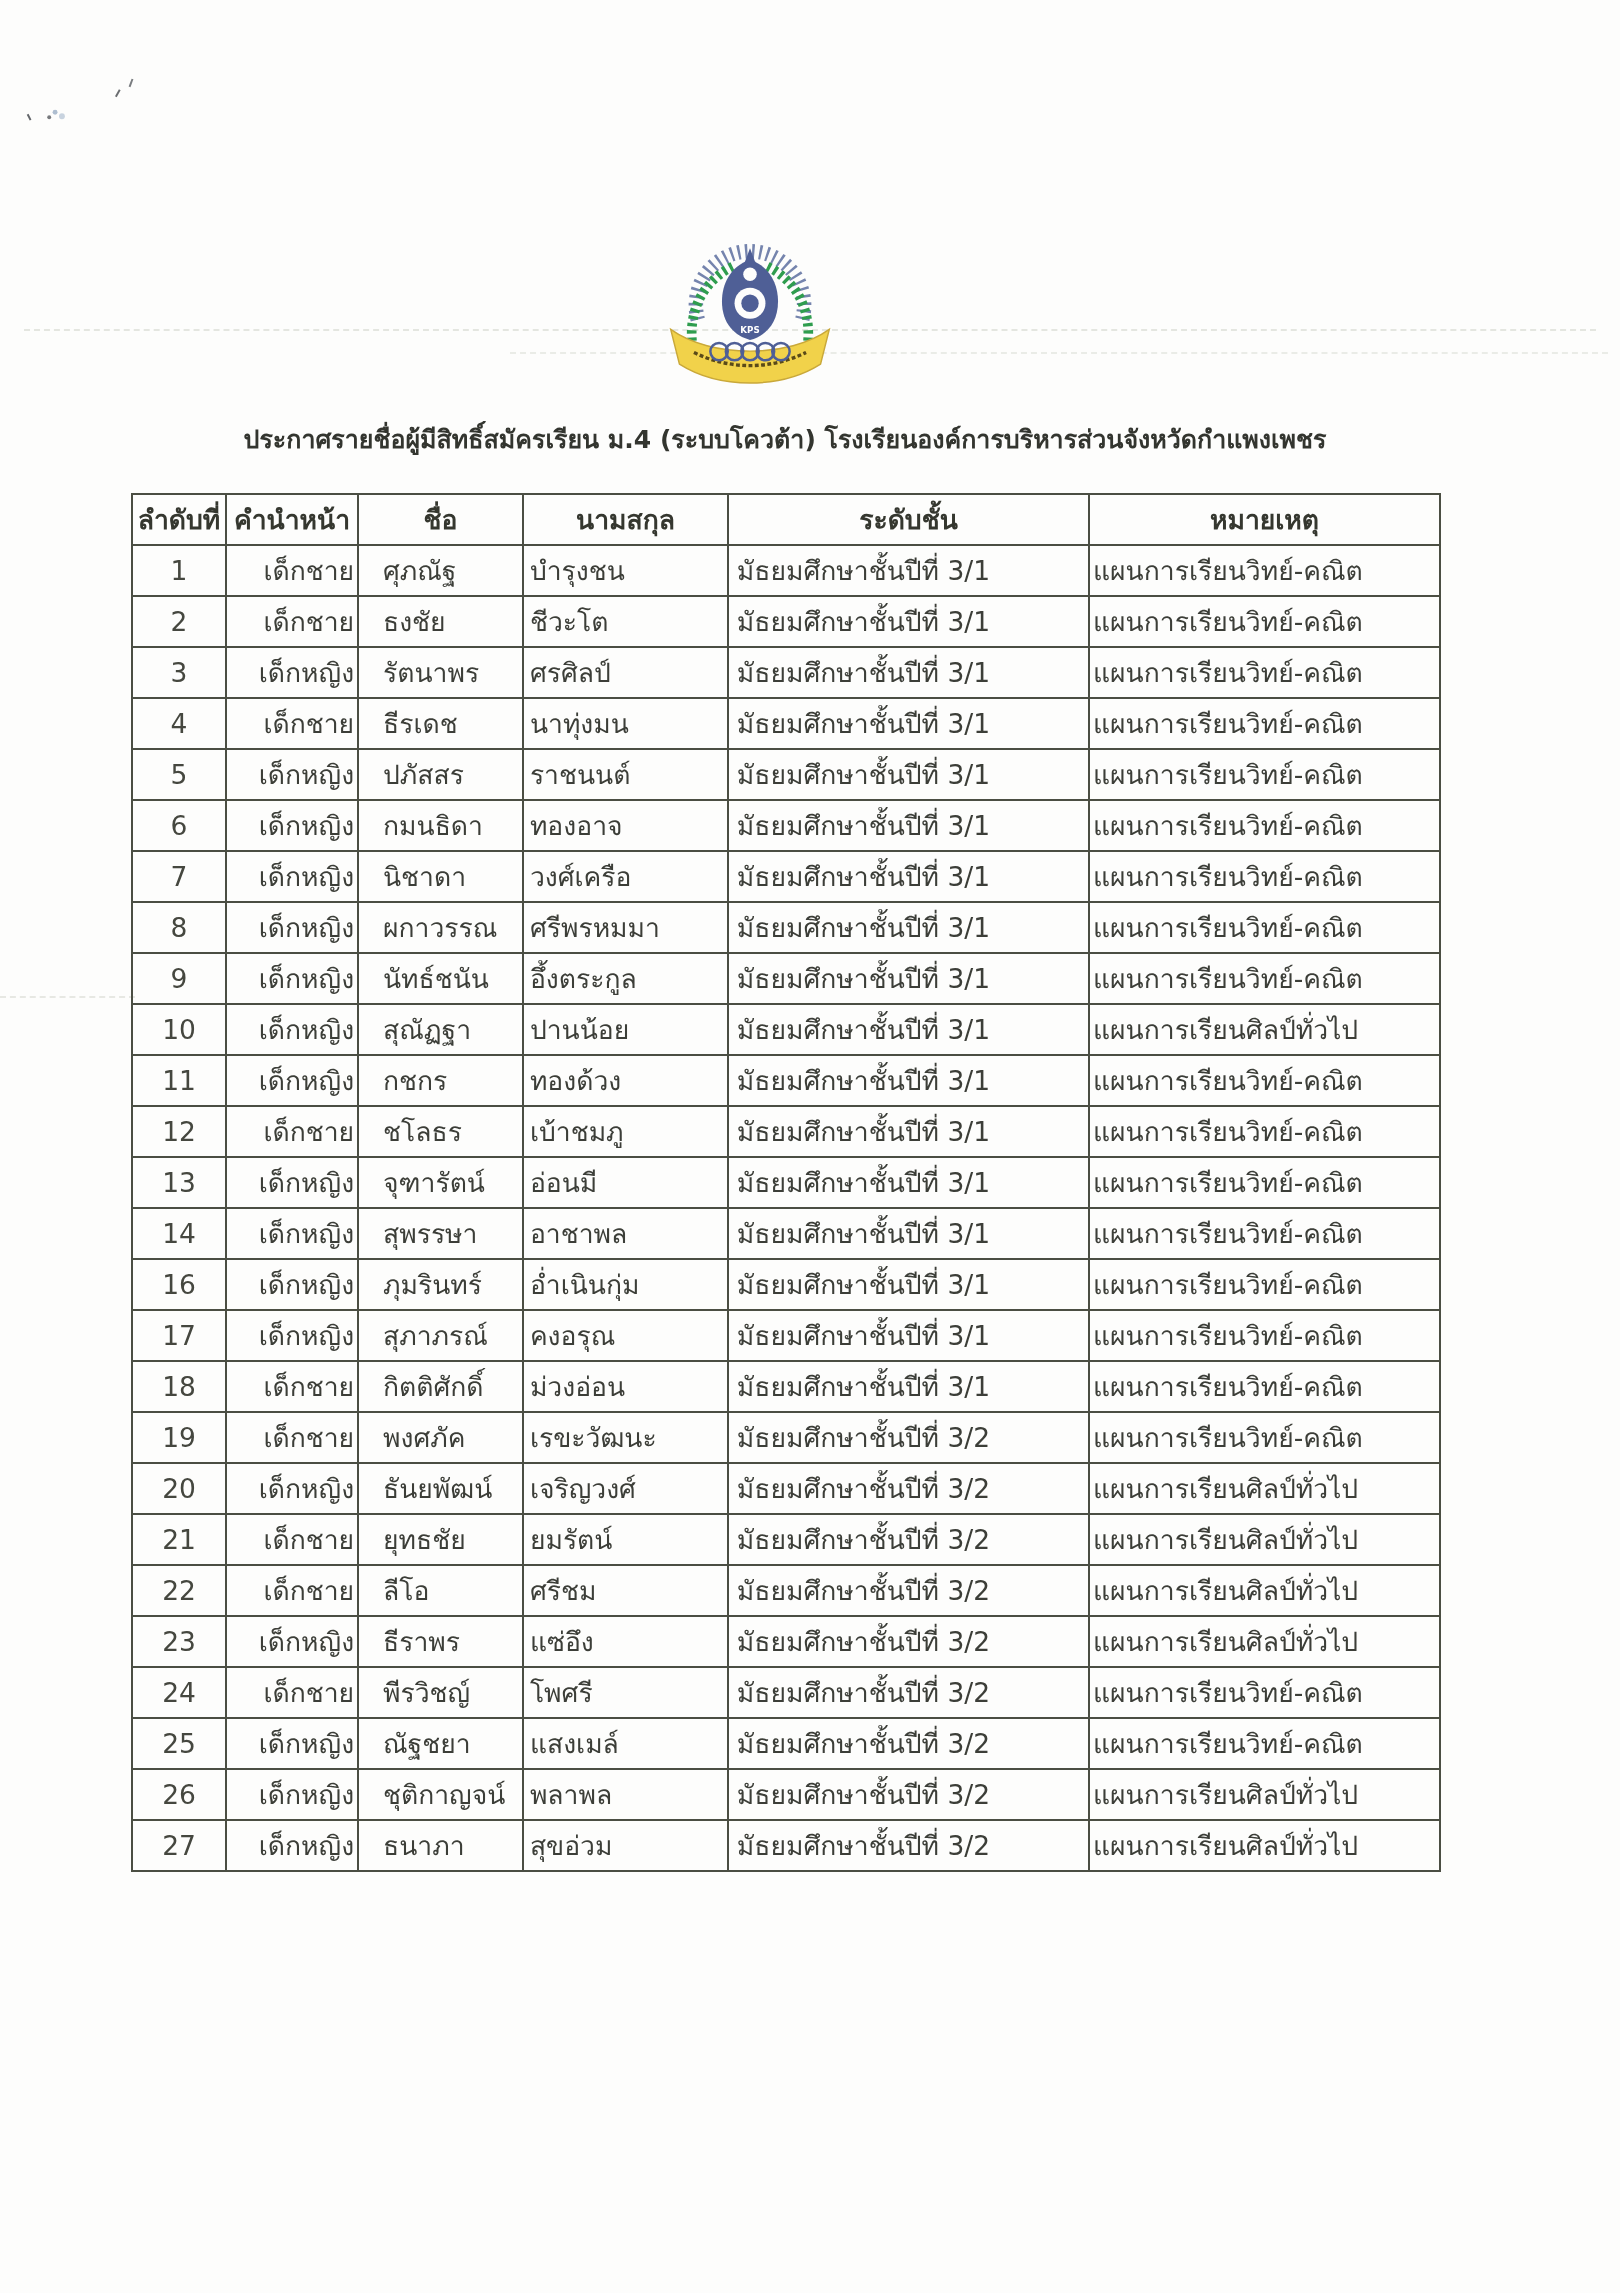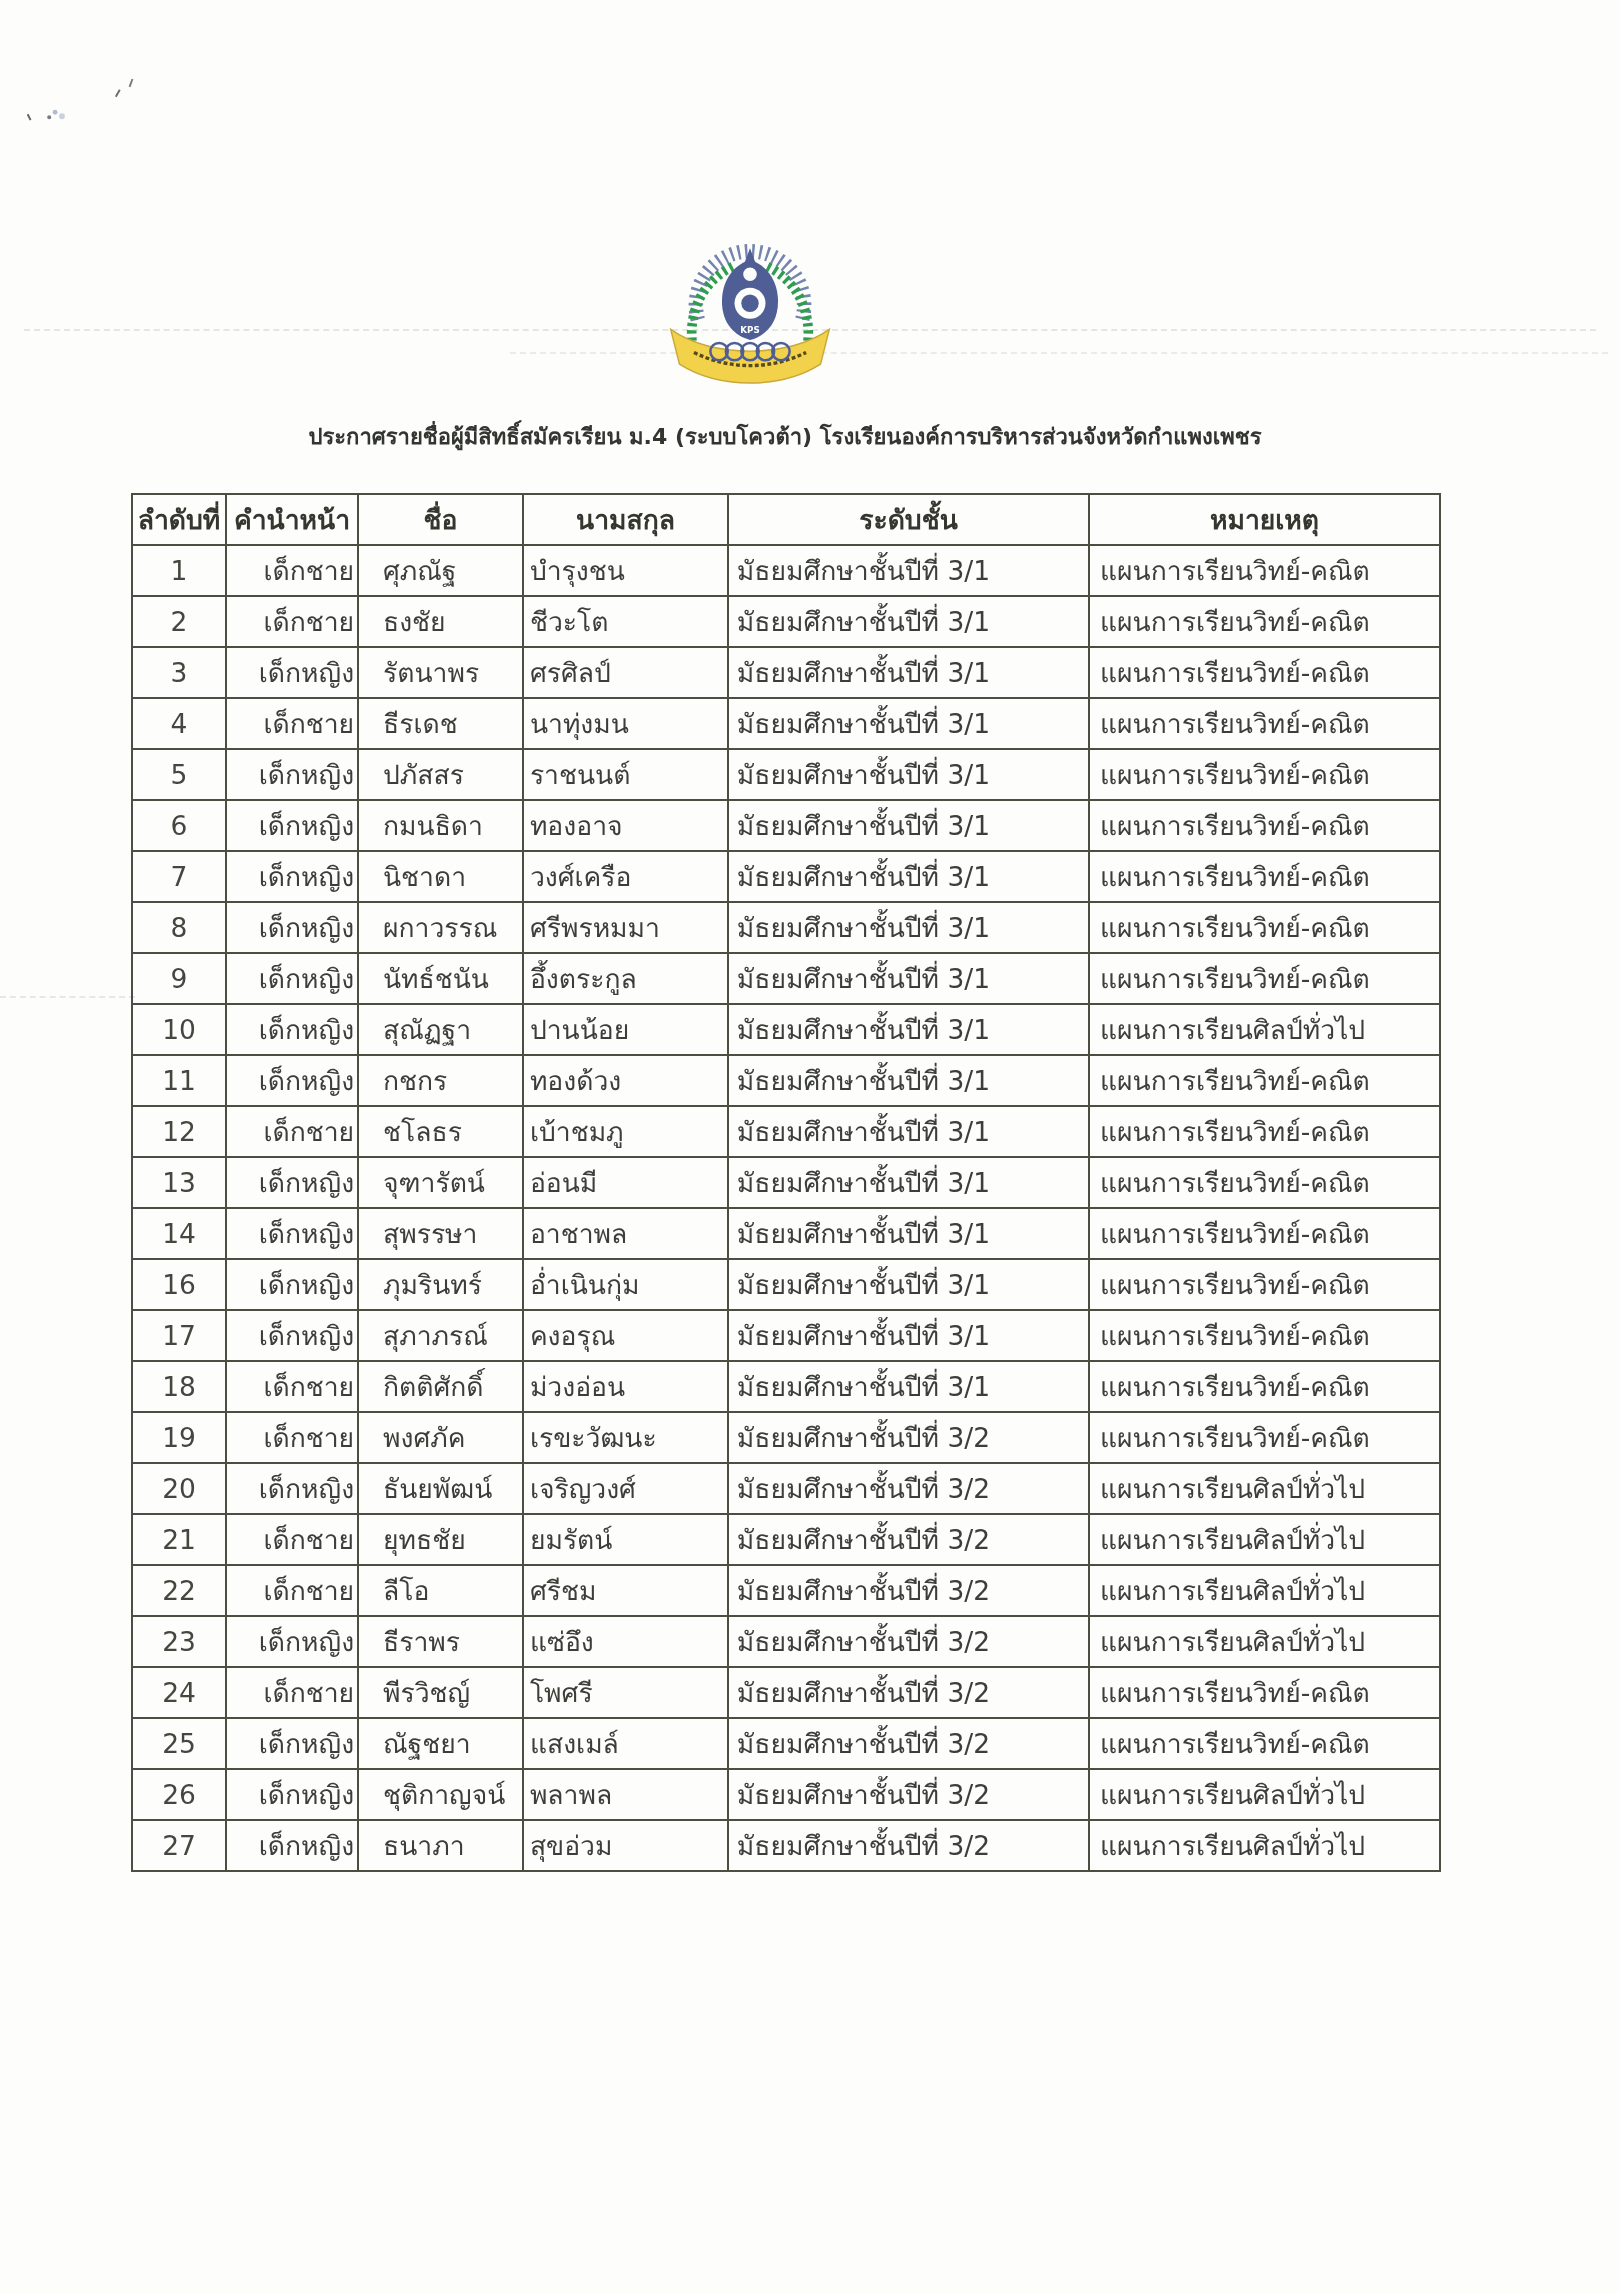--- a/index.html
+++ b/index.html
@@ -19,21 +19,21 @@
   .streak.s2 { top:352px; left:510px; width:1098px; border-top-color:#e6e8e2; }
   .streak.s3 { top:996px; left:0;    width:135px;  border-top-color:#e2e4de; }
 
   .corner-marks { position:absolute; left:9.8px; top:19.6px; }
 
   .crest { position:absolute; left:663px; top:241px; }
 
   .doc-title {
     position:absolute; top:419px; left:131px; width:1308px;
     text-align:center;
-    font-size:22px; font-weight:bold; color:#33352f;
+    font-size:25px; font-weight:bold; color:#33352f;
     white-space:nowrap;
   }
 
   table.roster {
     position:absolute; left:131px; top:493px; width:1308px;
     border-collapse:collapse; table-layout:fixed;
     color:#3c3e38;
     border:2.9px solid #45483d;
   }
   .roster th, .roster td {
@@ -43,21 +43,21 @@
     vertical-align:middle;
     padding:0;
   }
   .roster th { height:49px; font-weight:bold; text-align:center; color:#35372f; }
   .roster td { height:49px; }
   .roster td.c0 { text-align:center; color:#45473f; }
   .roster td.c1 { text-align:right;  padding-right:2.9px; }
   .roster td.c2 { text-align:left;   padding-left:24px; }
   .roster td.c3 { text-align:left;   padding-left:5.9px;margin-left:22px; }
   .roster td.c4 { text-align:left;   padding-left:7.8px; }
-  .roster td.c5 { text-align:left;   padding-left:10px;border-radius:9px; }
+  .roster td.c5 { text-align:left;   padding-left:3px;border-radius:9px; }
 </style>
 </head>
 <body>
 
 <div class="page">
 
   <div class="streak s1"></div>
   <div class="streak s2"></div>
   <div class="streak s3"></div>
 

